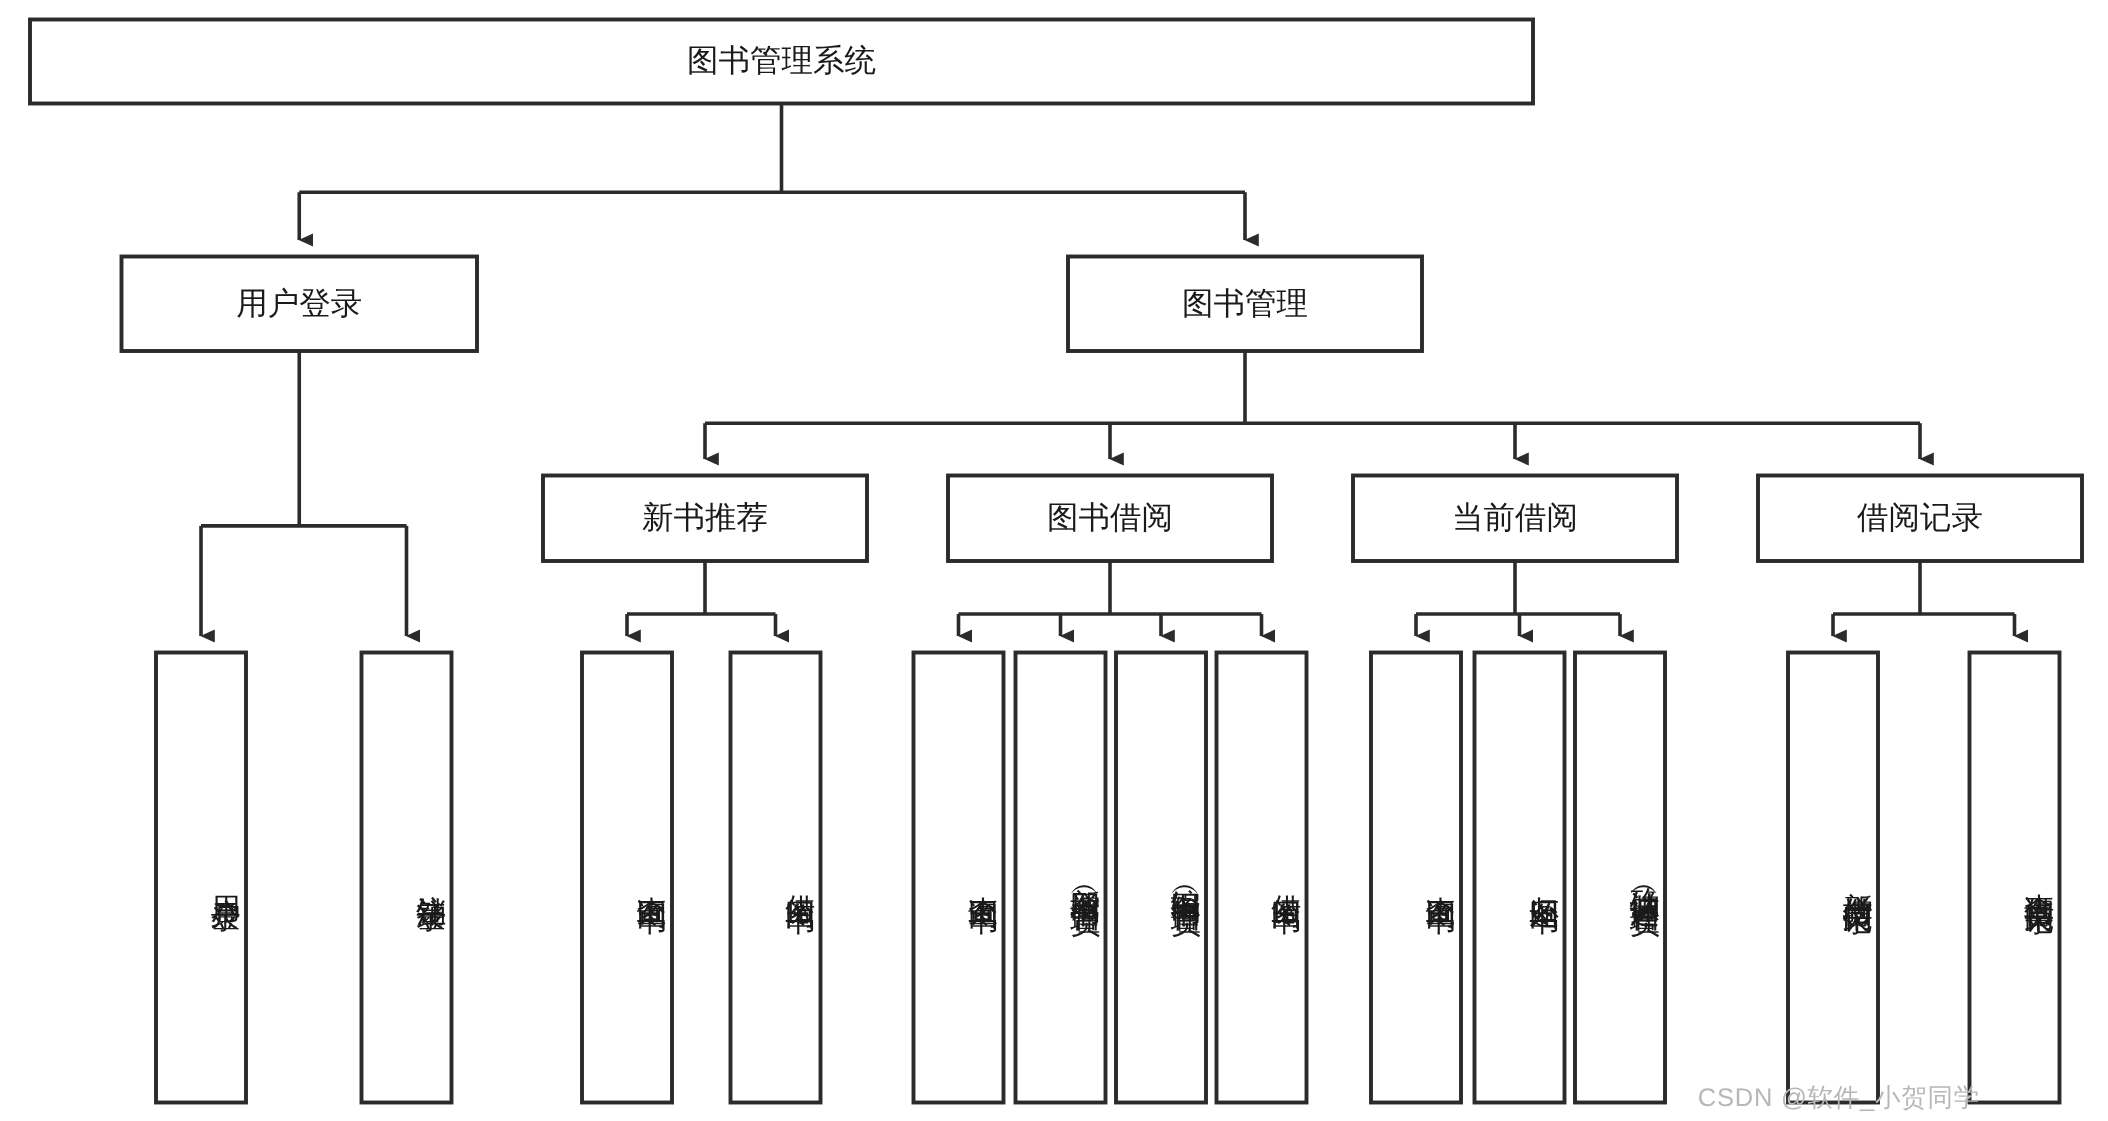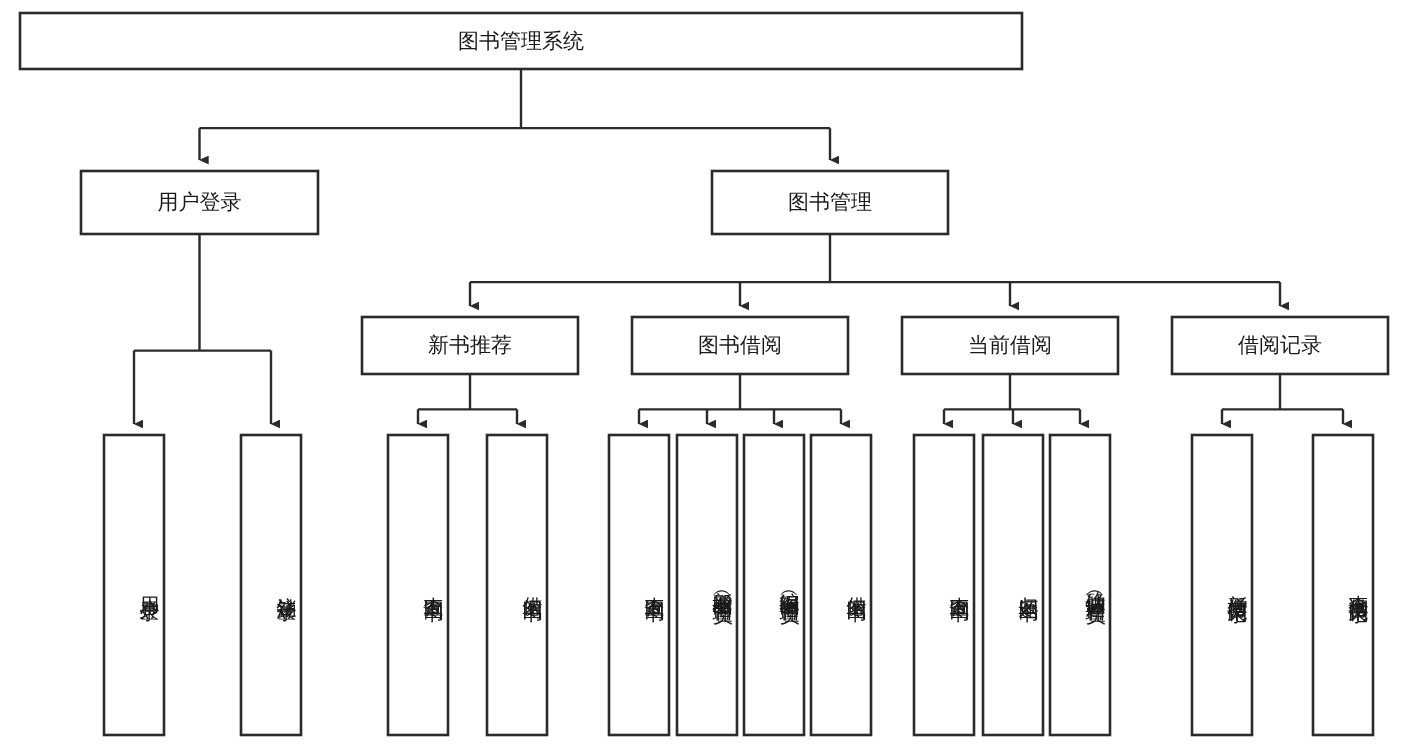--- a/index.html
+++ b/index.html
@@ -152,13 +152,14 @@
       <div class="leaf-label" style="left: 609px; top: 441px; width: 60px; height: 288px;">查询图书</div>
       <div class="leaf-label" style="left: 677px; top: 441px; width: 60px; height: 288px;">新增图书（管理员）</div>
       <div class="leaf-label" style="left: 744px; top: 441px; width: 60px; height: 288px;">编辑图书（管理员）</div>
       <div class="leaf-label" style="left: 811px; top: 441px; width: 60px; height: 288px;">借阅图书</div>
       <div class="leaf-label" style="left: 914px; top: 441px; width: 60px; height: 288px;">查询图书</div>
       <div class="leaf-label" style="left: 983px; top: 441px; width: 60px; height: 288px;">归还图书</div>
       <div class="leaf-label" style="left: 1050px; top: 441px; width: 60px; height: 288px;">确认归还（管理员）</div>
       <div class="leaf-label" style="left: 1192px; top: 441px; width: 60px; height: 288px;">新增借阅记录</div>
       <div class="leaf-label" style="left: 1313px; top: 441px; width: 60px; height: 288px;">查询借阅记录</div>
     </div>
+  <div class="watermark">CSDN @软件_小贺同学</div>
 </div>
 
 </body></html>

